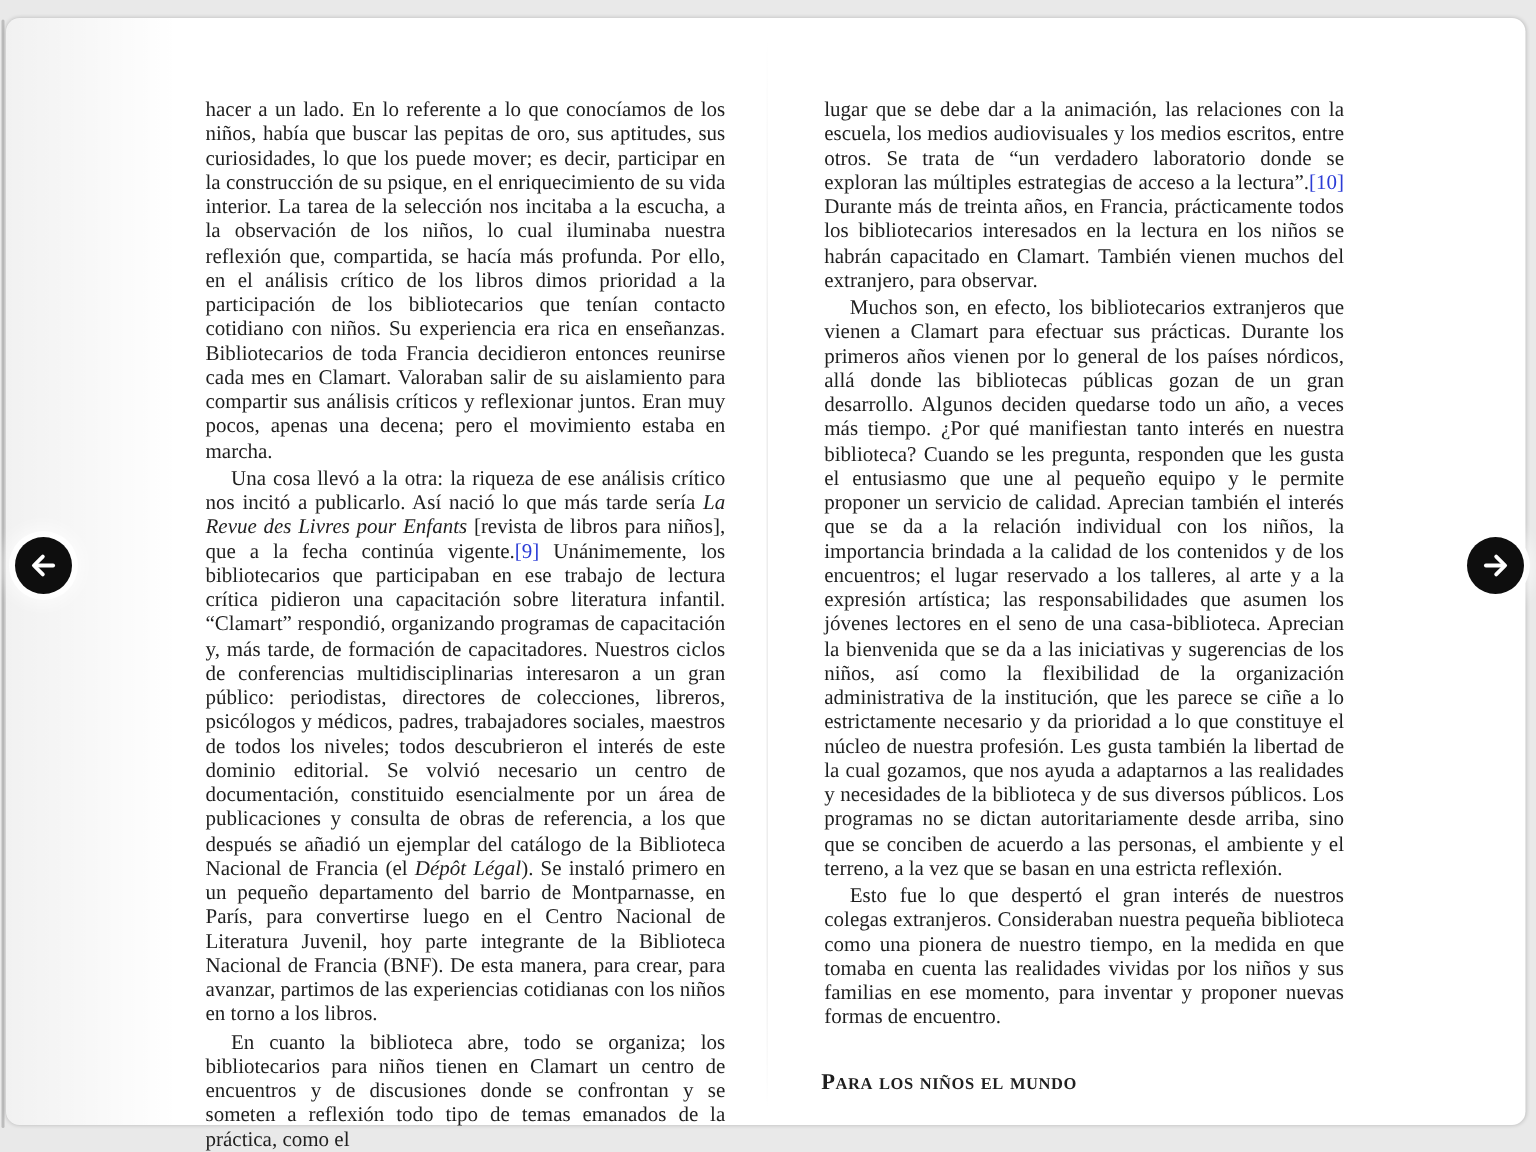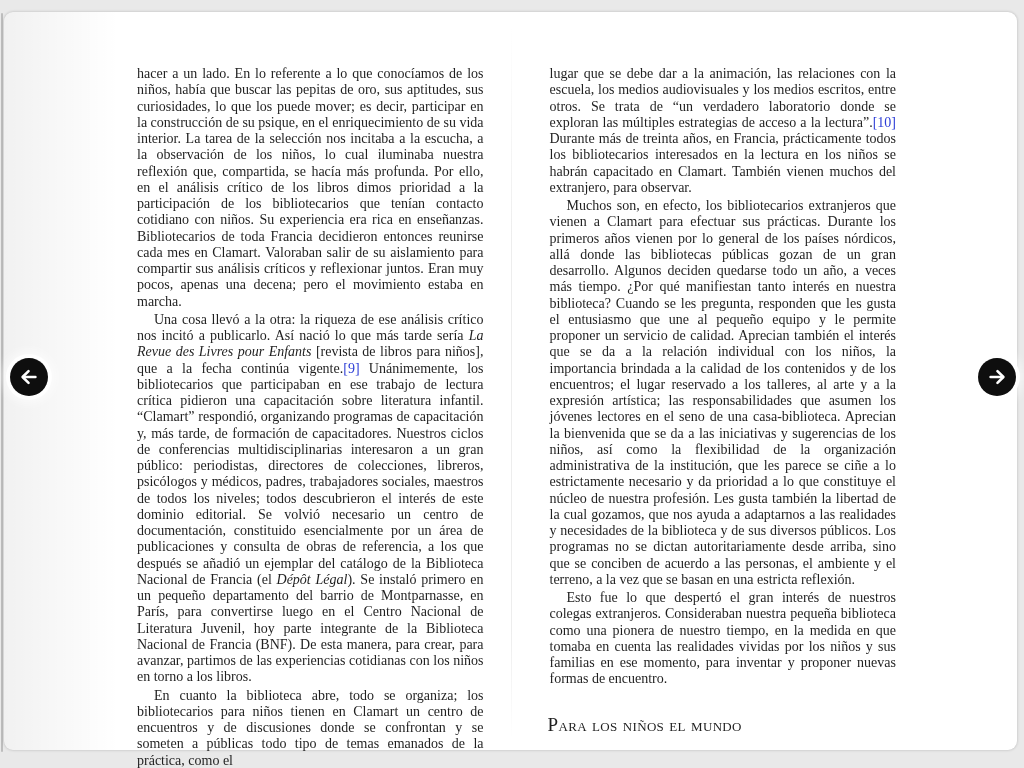--- a/index.html
+++ b/index.html
@@ -39,21 +39,21 @@
     margin: 2px;
     font-size: 14px; line-height: 16.25px;
     text-align: justify;
     color: var(--text, #1f1f1f);
   }
   .para.indent { text-indent: 17px; }
   .para em { font-style: italic; }
   .ref { color: var(--link, #2b3cd6); text-decoration: none; }
   .section-heading {
     margin: 26px 0 0;
-    font-size: 19px; font-weight: normal;
+    font-size: 15px; font-weight: bold;
     font-variant: small-caps;
     letter-spacing: 0.35px;
     color: var(--text, #1f1f1f);
   }
   .nav {
     position: absolute; top: 358px;
     width: 38px; height: 38px;
     border-radius: 50%;
     background: var(--nav-bg, #0e0e0e);
     border: none; padding: 0;
@@ -71,21 +71,21 @@
 <div class="stage">
 
   <div class="stack-edge"></div>
 
   <div class="page">
     <div class="gutter"></div>
     <div class="columns">
       <div class="col">
           <p class="para"><span>hacer a un lado. En lo referente a lo que conocíamos de los niños, había que buscar las pepitas de oro, sus aptitudes, sus curiosidades, lo que los puede mover; es decir, participar en la construcción de su psique, en el enriquecimiento de su vida interior. La tarea de la selección nos incitaba a la escucha, a la observación de los niños, lo cual iluminaba nuestra reflexión que, compartida, se hacía más profunda. Por ello, en el análisis crítico de los libros dimos prioridad a la participación de los bibliotecarios que tenían contacto cotidiano con niños. Su experiencia era rica en enseñanzas. Bibliotecarios de toda Francia decidieron entonces reunirse cada mes en Clamart. Valoraban salir de su aislamiento para compartir sus análisis críticos y reflexionar juntos. Eran muy pocos, apenas una decena; pero el movimiento estaba en marcha.</span></p>
           <p class="para indent"><span>Una cosa llevó a la otra: la riqueza de ese análisis crítico nos incitó a publicarlo. Así nació lo que más tarde sería </span><em>La Revue des Livres pour Enfants</em><span> [revista de libros para niños], que a la fecha continúa vigente.</span><a href="#" class="ref">[9]</a><span> Unánimemente, los bibliotecarios que participaban en ese trabajo de lectura crítica pidieron una capacitación sobre literatura infantil. “Clamart” respondió, organizando programas de capacitación y, más tarde, de formación de capacitadores. Nuestros ciclos de conferencias multidisciplinarias interesaron a un gran público: periodistas, directores de colecciones, libreros, psicólogos y médicos, padres, trabajadores sociales, maestros de todos los niveles; todos descubrieron el interés de este dominio editorial. Se volvió necesario un centro de documentación, constituido esencialmente por un área de publicaciones y consulta de obras de referencia, a los que después se añadió un ejemplar del catálogo de la Biblioteca Nacional de Francia (el </span><em>Dépôt Légal</em><span>). Se instaló primero en un pequeño departamento del barrio de Montparnasse, en París, para convertirse luego en el Centro Nacional de Literatura Juvenil, hoy parte integrante de la Biblioteca Nacional de Francia (BNF). De esta manera, para crear, para avanzar, partimos de las experiencias cotidianas con los niños en torno a los libros.</span></p>
-          <p class="para indent"><span>En cuanto la biblioteca abre, todo se organiza; los bibliotecarios para niños tienen en Clamart un centro de encuentros y de discusiones donde se confrontan y se someten a públicas todo tipo de temas emanados de la práctica, como el</span></p>
+          <p class="para indent"><span>En cuanto la biblioteca abre, todo se organiza; los bibliotecarios para niños tienen en Clamart un centro de encuentros y de discusiones donde se confrontan y se someten a reflexión todo tipo de temas emanados de la práctica, como el</span></p>
         </div>
       <div class="col">
         <div>
             <p class="para"><span>lugar que se debe dar a la animación, las relaciones con la escuela, los medios audiovisuales y los medios escritos, entre otros. Se trata de “un verdadero laboratorio donde se exploran las múltiples estrategias de acceso a la lectura”.</span><a href="#" class="ref">[10]</a><span> Durante más de treinta años, en Francia, prácticamente todos los bibliotecarios interesados en la lectura en los niños se habrán capacitado en Clamart. También vienen muchos del extranjero, para observar.</span></p>
             <p class="para indent"><span>Muchos son, en efecto, los bibliotecarios extranjeros que vienen a Clamart para efectuar sus prácticas. Durante los primeros años vienen por lo general de los países nórdicos, allá donde las bibliotecas públicas gozan de un gran desarrollo. Algunos deciden quedarse todo un año, a veces más tiempo. ¿Por qué manifiestan tanto interés en nuestra biblioteca? Cuando se les pregunta, responden que les gusta el entusiasmo que une al pequeño equipo y le permite proponer un servicio de calidad. Aprecian también el interés que se da a la relación individual con los niños, la importancia brindada a la calidad de los contenidos y de los encuentros; el lugar reservado a los talleres, al arte y a la expresión artística; las responsabilidades que asumen los jóvenes lectores en el seno de una casa-biblioteca. Aprecian la bienvenida que se da a las iniciativas y sugerencias de los niños, así como la flexibilidad de la organización administrativa de la institución, que les parece se ciñe a lo estrictamente necesario y da prioridad a lo que constituye el núcleo de nuestra profesión. Les gusta también la libertad de la cual gozamos, que nos ayuda a adaptarnos a las realidades y necesidades de la biblioteca y de sus diversos públicos. Los programas no se dictan autoritariamente desde arriba, sino que se conciben de acuerdo a las personas, el ambiente y el terreno, a la vez que se basan en una estricta reflexión.</span></p>
             <p class="para indent"><span>Esto fue lo que despertó el gran interés de nuestros colegas extranjeros. Consideraban nuestra pequeña biblioteca como una pionera de nuestro tiempo, en la medida en que tomaba en cuenta las realidades vividas por los niños y sus familias en ese momento, para inventar y proponer nuevas formas de encuentro.</span></p>
           </div>
         <h2 class="section-heading">Para los niños el mundo</h2>
       </div>
     </div>

